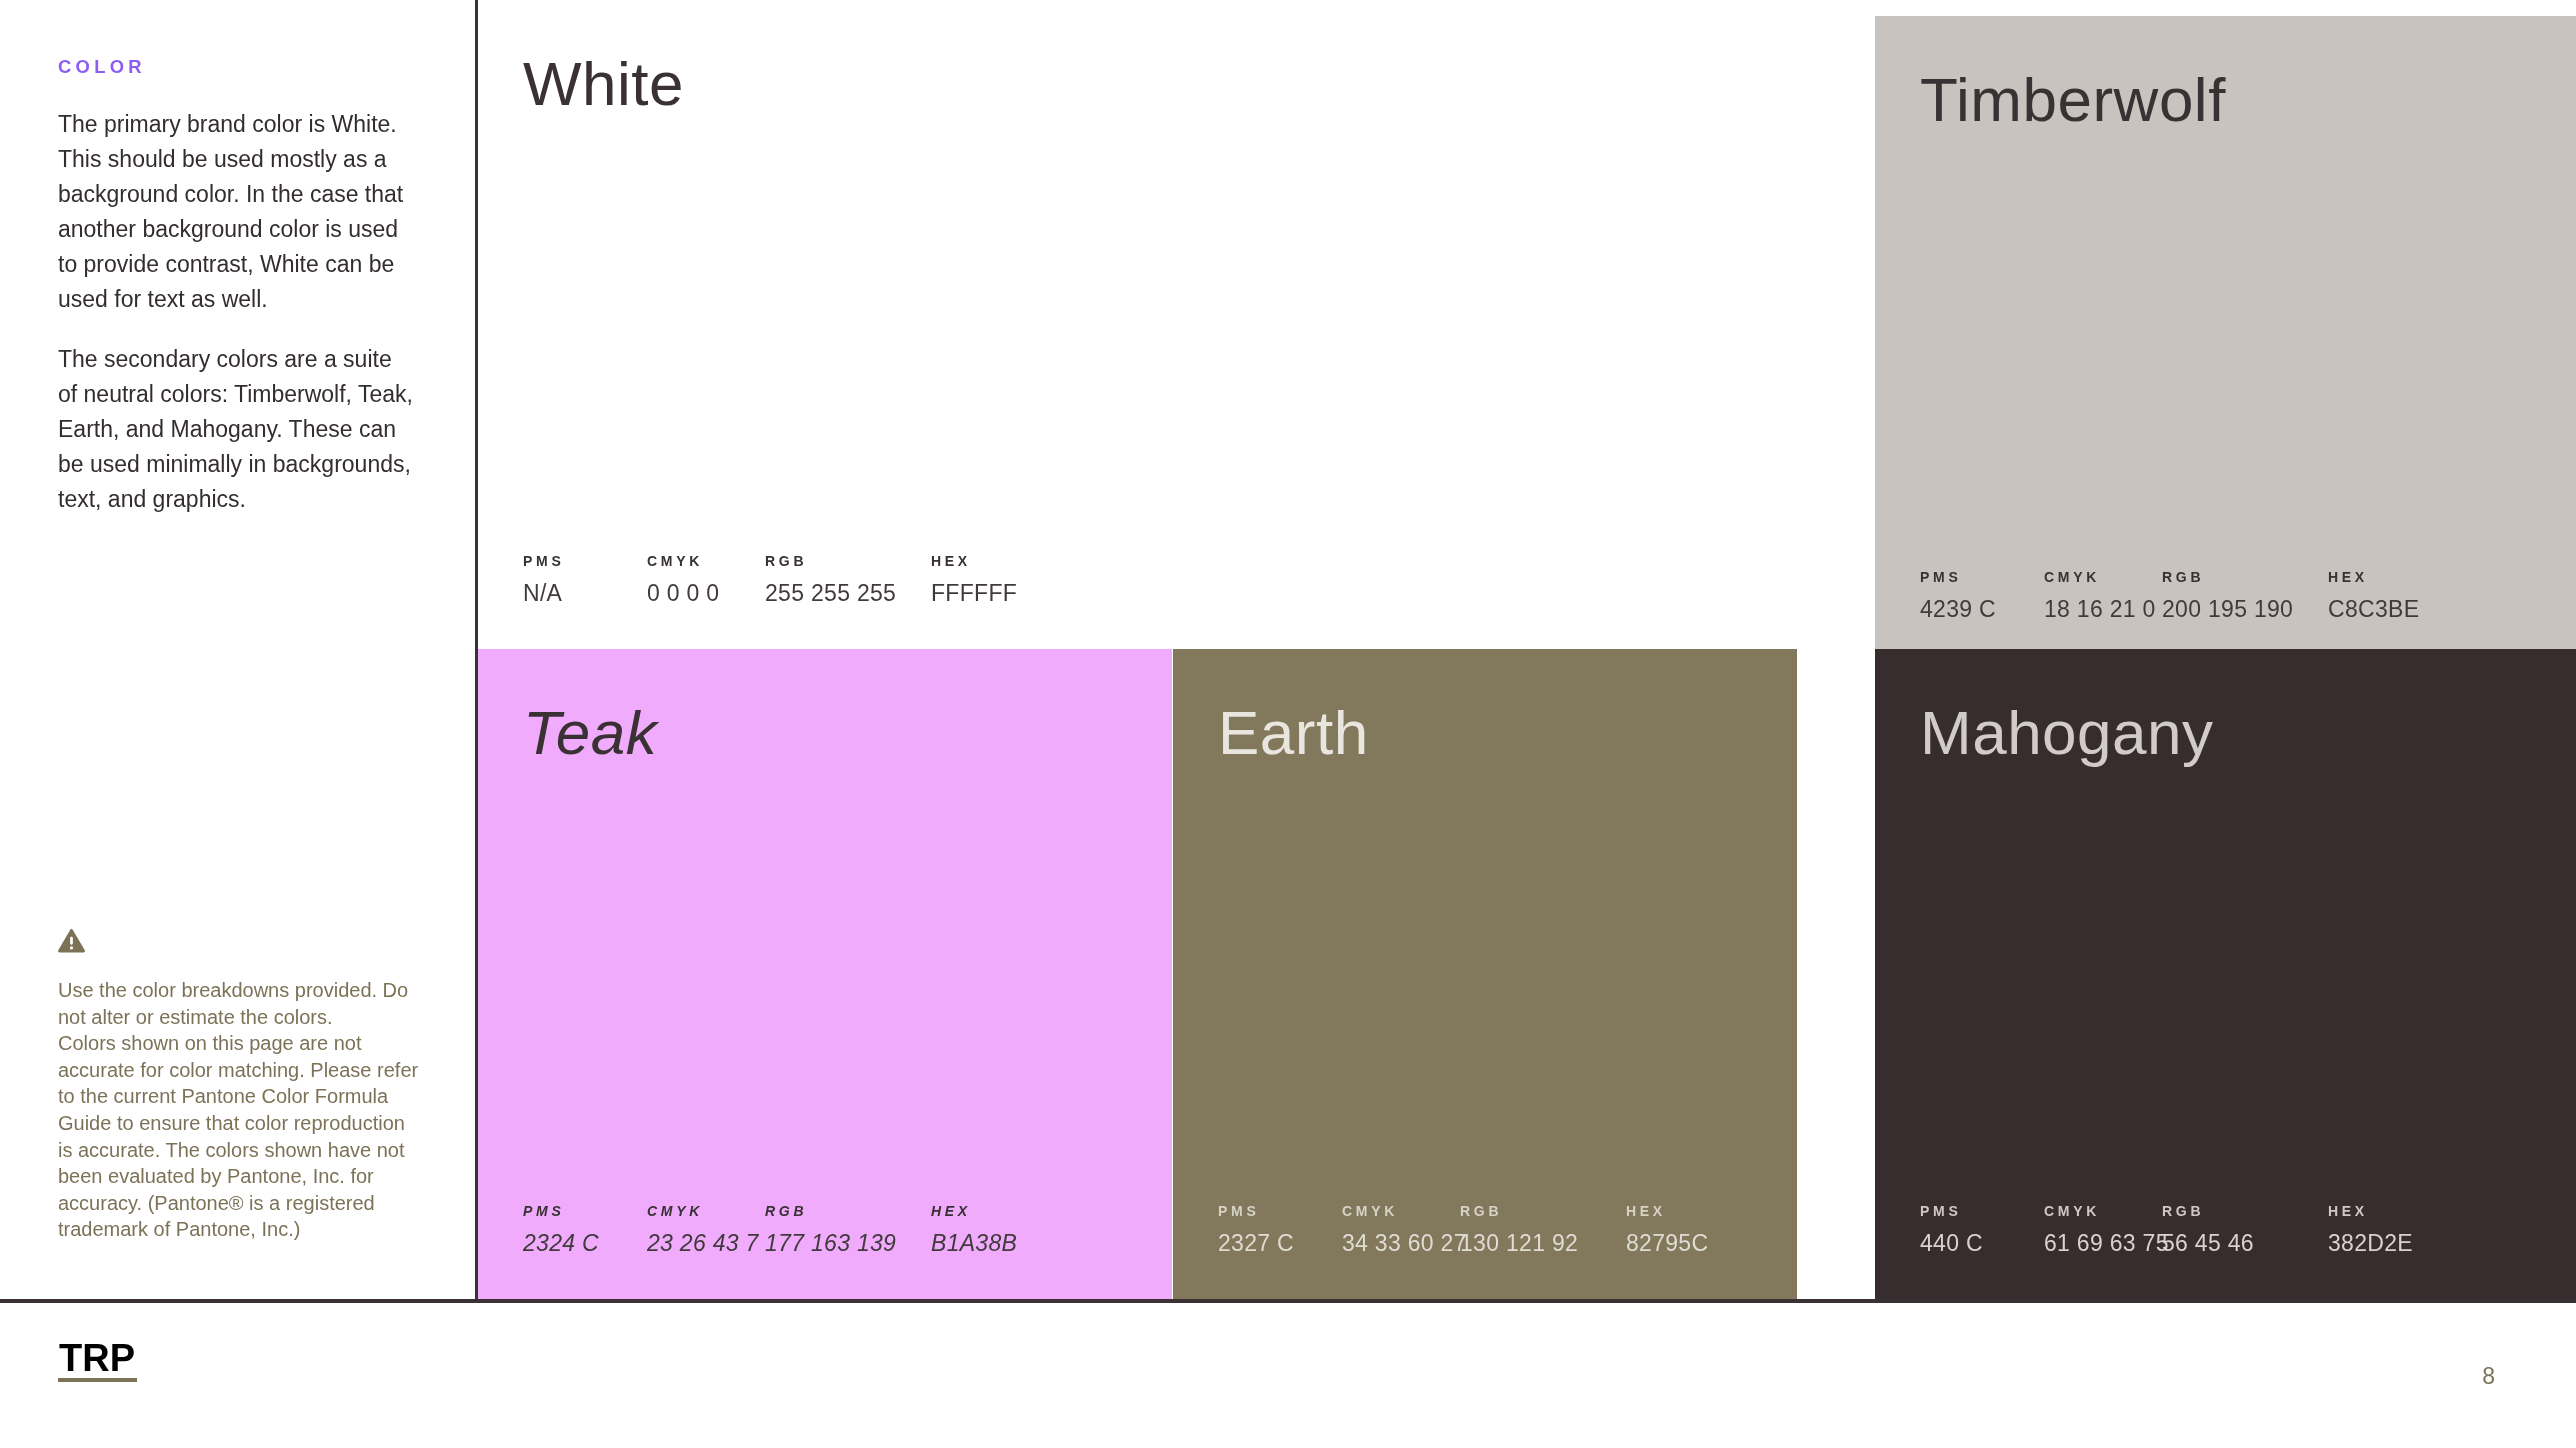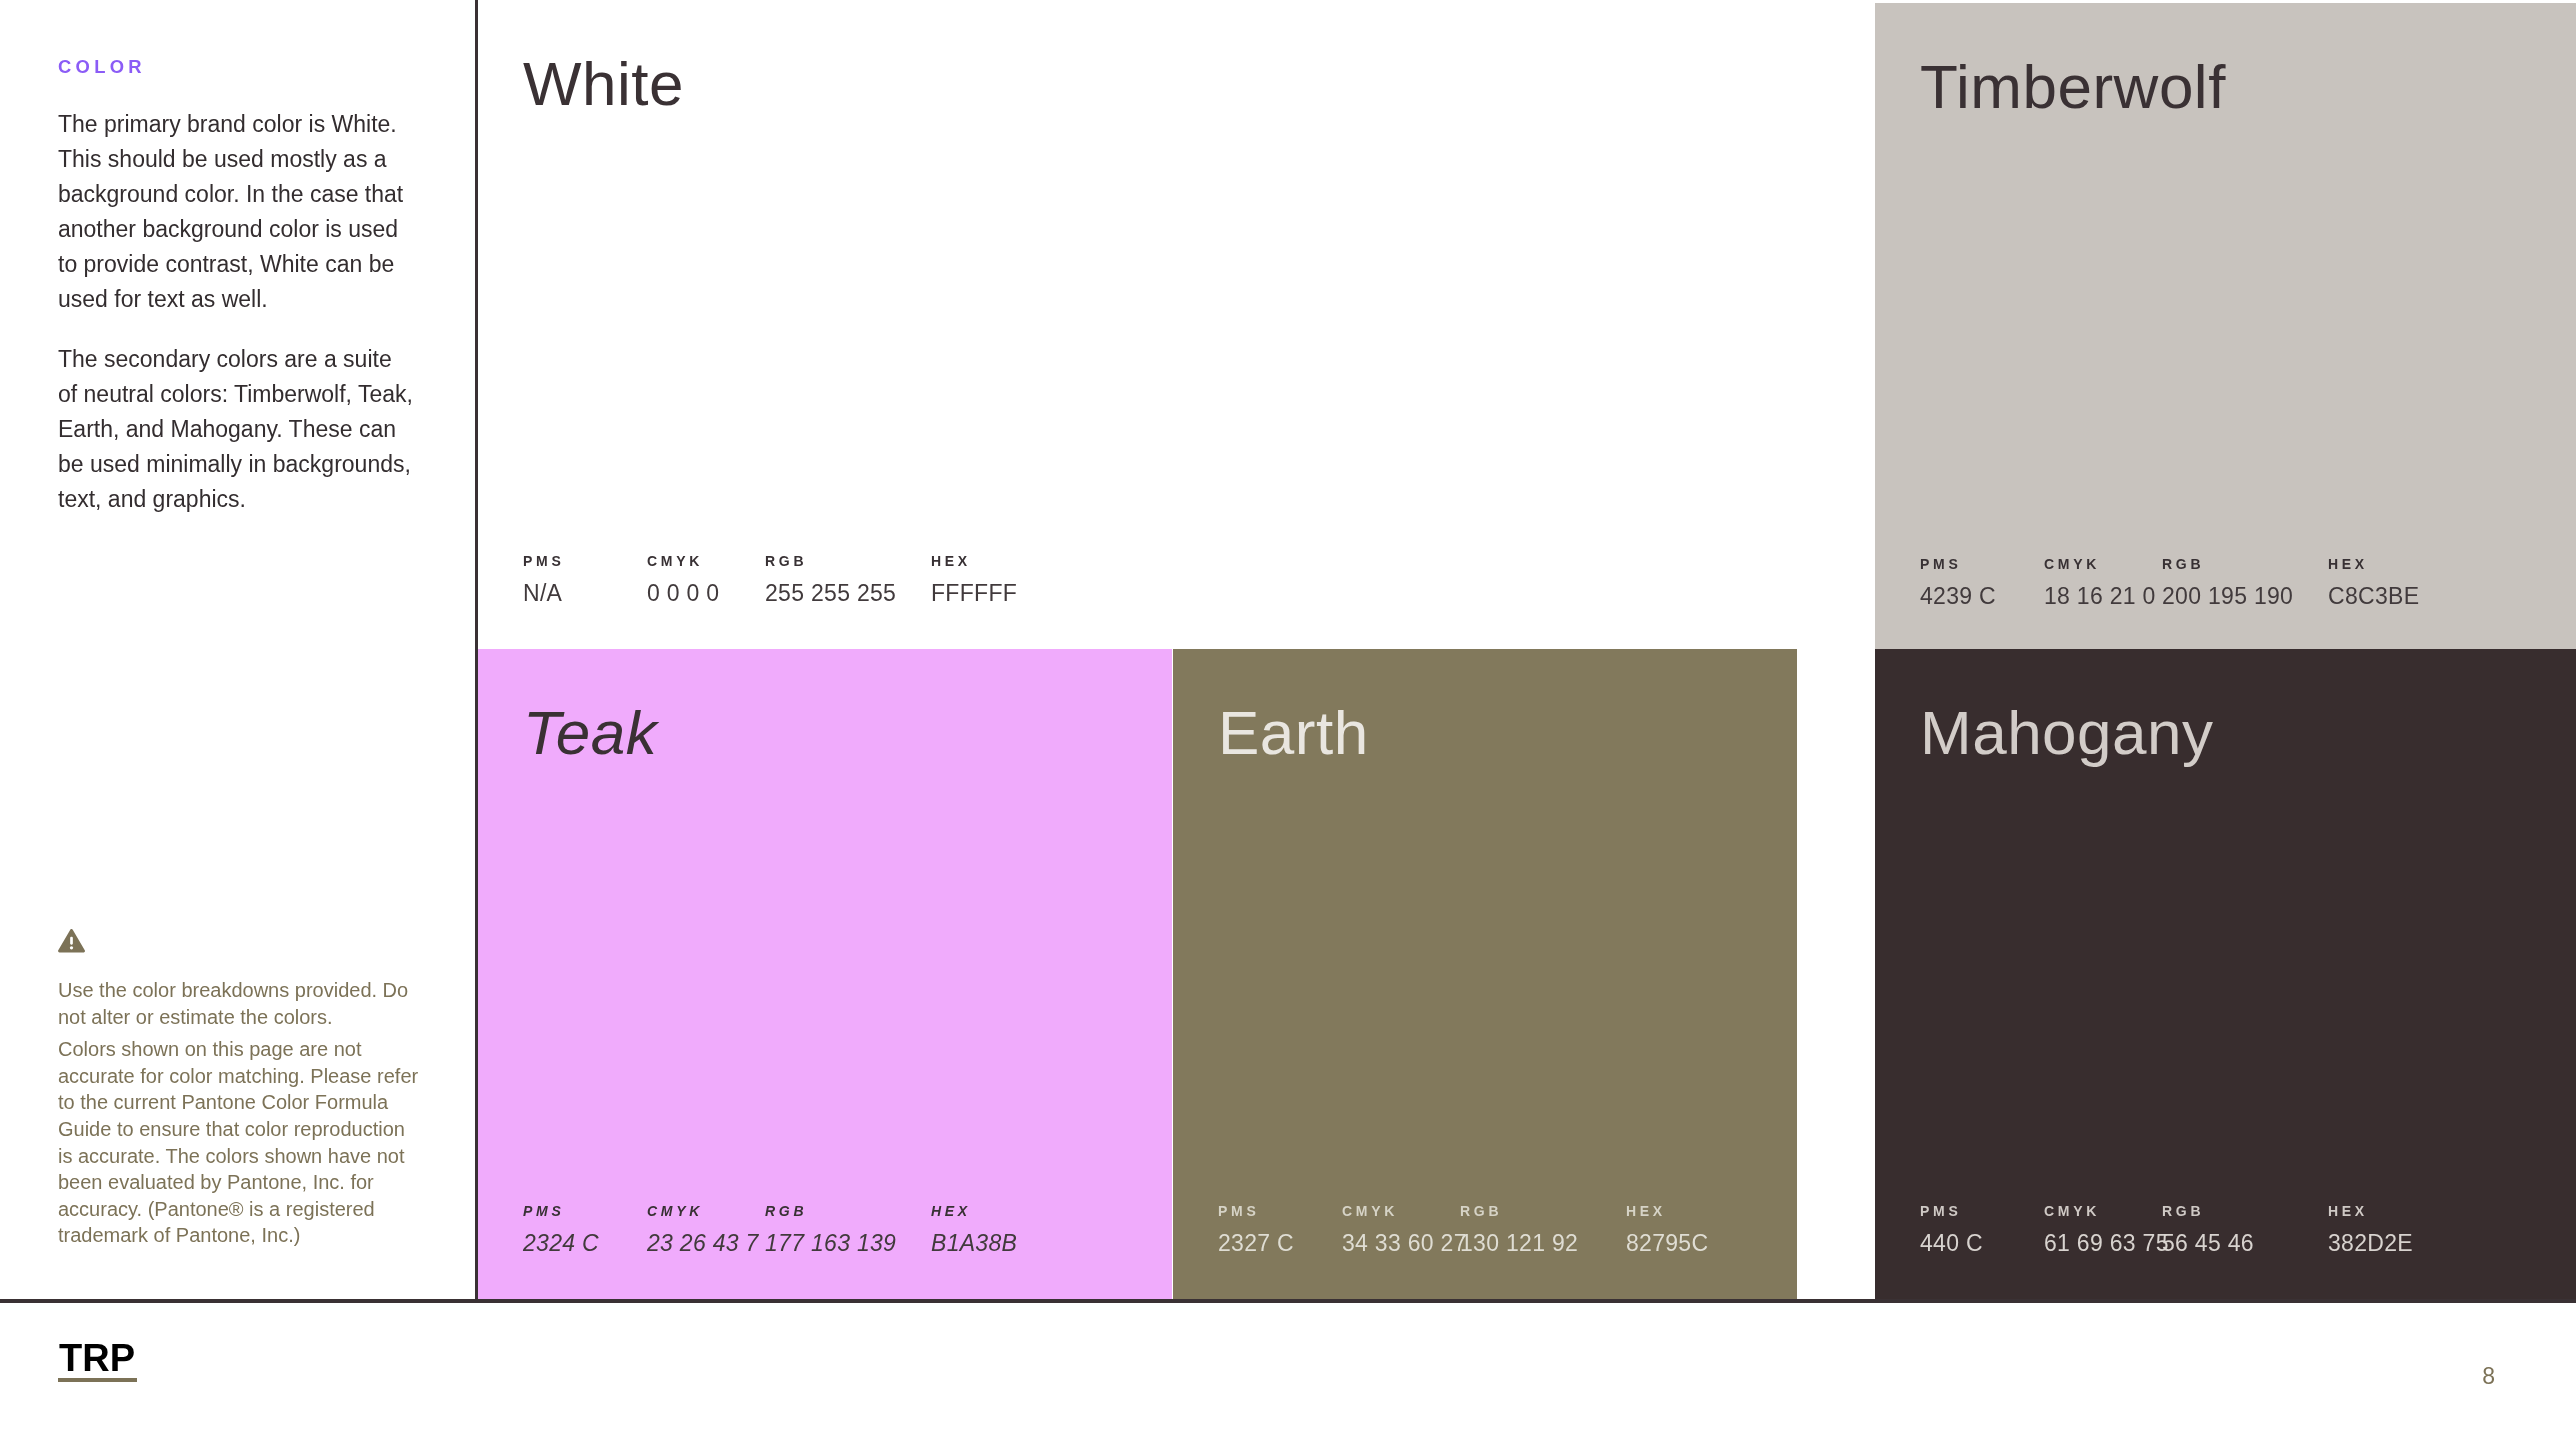--- a/index.html
+++ b/index.html
@@ -36,42 +36,42 @@
   .warning {
     position: absolute;
     left: 58px; top: 929px;
     width: 363px;
   }
   .warning .icon-wrap { height: 27px; }
   .warning p {
     font-size: 20px;
     line-height: 26.6px;
     color: #7C7257;
-    margin-top: 6px;
+    margin-top: 0;
   }
   .warning p:first-of-type { margin-top: 21px; }
 
   
   .v-divider {
     position: absolute;
     left: 475px; top: 0;
     width: 2.9px; height: 1301px;
     background: #3A3134;
   }
   .h-rule {
     position: absolute;
     left: 0; top: 1299px;
     width: 2576px; height: 3.9px;
     background: #3A3134;
   }
 
   
   .panel { position: absolute; }
   .panel-white      { left: 478px;  top: 0;     width: 1397px; height: 649px; }
-  .panel-timberwolf { left: 1875px; top: 3px;     width: 701px;  height: 649px; padding-left: 8px; }
+  .panel-timberwolf { left: 1875px; top: 16px;     width: 701px;  height: 649px; padding-left: 8px; }
   .panel-teak       { left: 478px;  top: 649px; width: 694px;  height: 650px; }
   .panel-earth      { left: 1173px; top: 649px; width: 624px;  height: 650px; }
   .panel-mahogany   { left: 1875px; top: 649px; width: 701px;  height: 650px; padding-left: 38px; }
 
   .panel h2 {
     position: absolute;
     left: 45px; top: 50px;
     font-size: 62px;
     font-weight: 500;
     letter-spacing: 0.5px;

